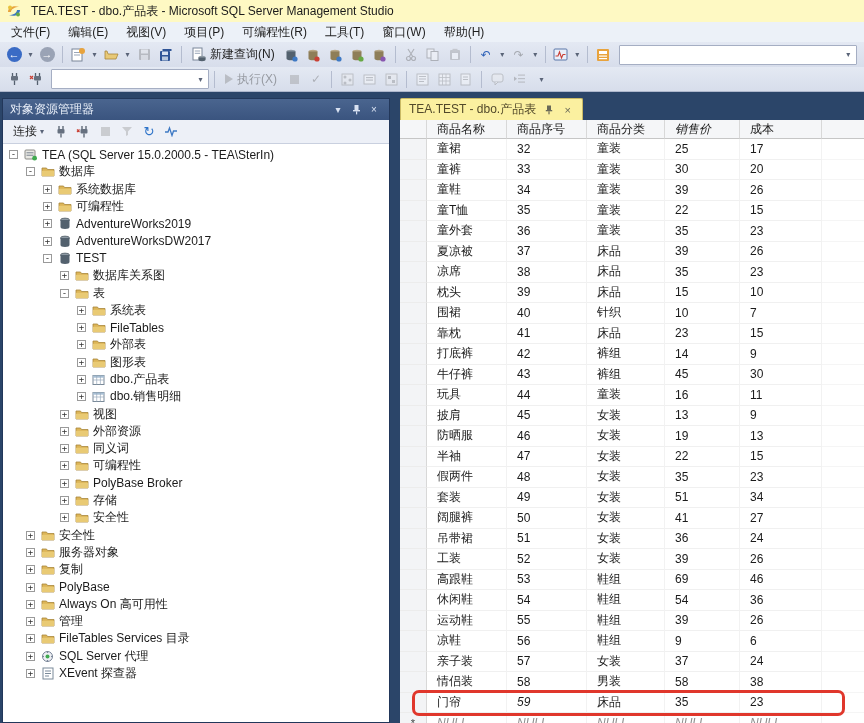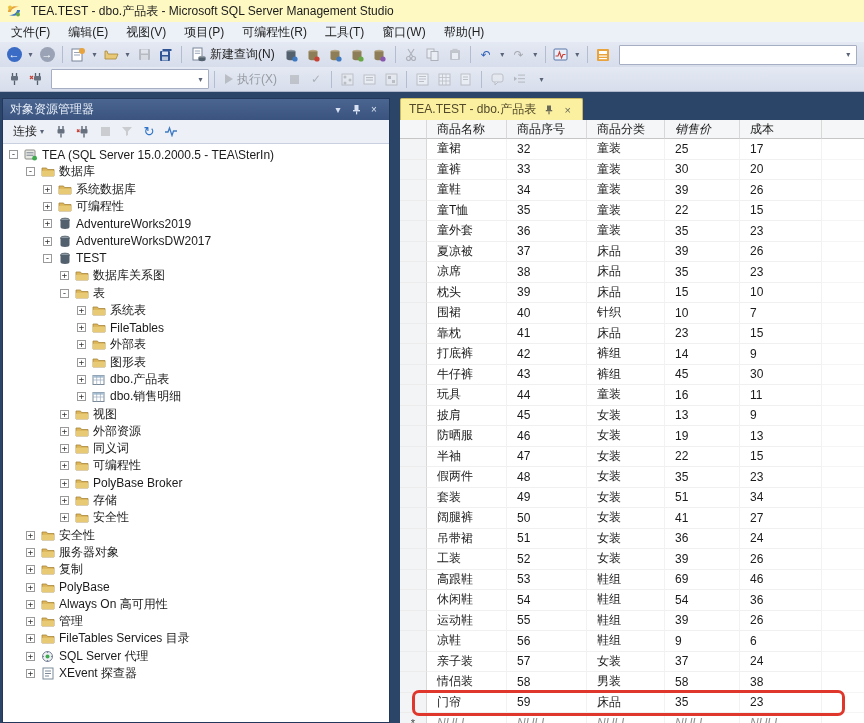--- a/index.html
+++ b/index.html
@@ -988,21 +988,21 @@
         <div class="g-cell" style="width: 80px;">情侣装</div>
         <div class="g-cell" style="width: 80px;">58</div>
         <div class="g-cell" style="width: 78px;">男装</div>
         <div class="g-cell" style="width: 75px;">58</div>
         <div class="g-cell" style="width: 82px;">38</div>
         <div class="g-cell g-fill"></div>
       </div>
       <div class="grid-row" style="z-index: 5;">
         <div class="rh-cell"></div>
         <div class="g-cell" style="width: 80px;">门帘</div>
-        <div class="g-cell" style="width: 80px;">59</div>
+        <div class="g-cell" style="width: 80px; font-style: italic;">59</div>
         <div class="g-cell" style="width: 78px;">床品</div>
         <div class="g-cell" style="width: 75px;">35</div>
         <div class="g-cell" style="width: 82px;">23</div>
         <div class="g-cell g-fill"></div>
         <div class="highlight-box"></div>
       </div>
       <div class="grid-row">
         <div class="rh-cell">*</div>
         <div class="g-cell null-cell" style="width: 80px;">NULL</div>
         <div class="g-cell null-cell" style="width: 80px;">NULL</div>

